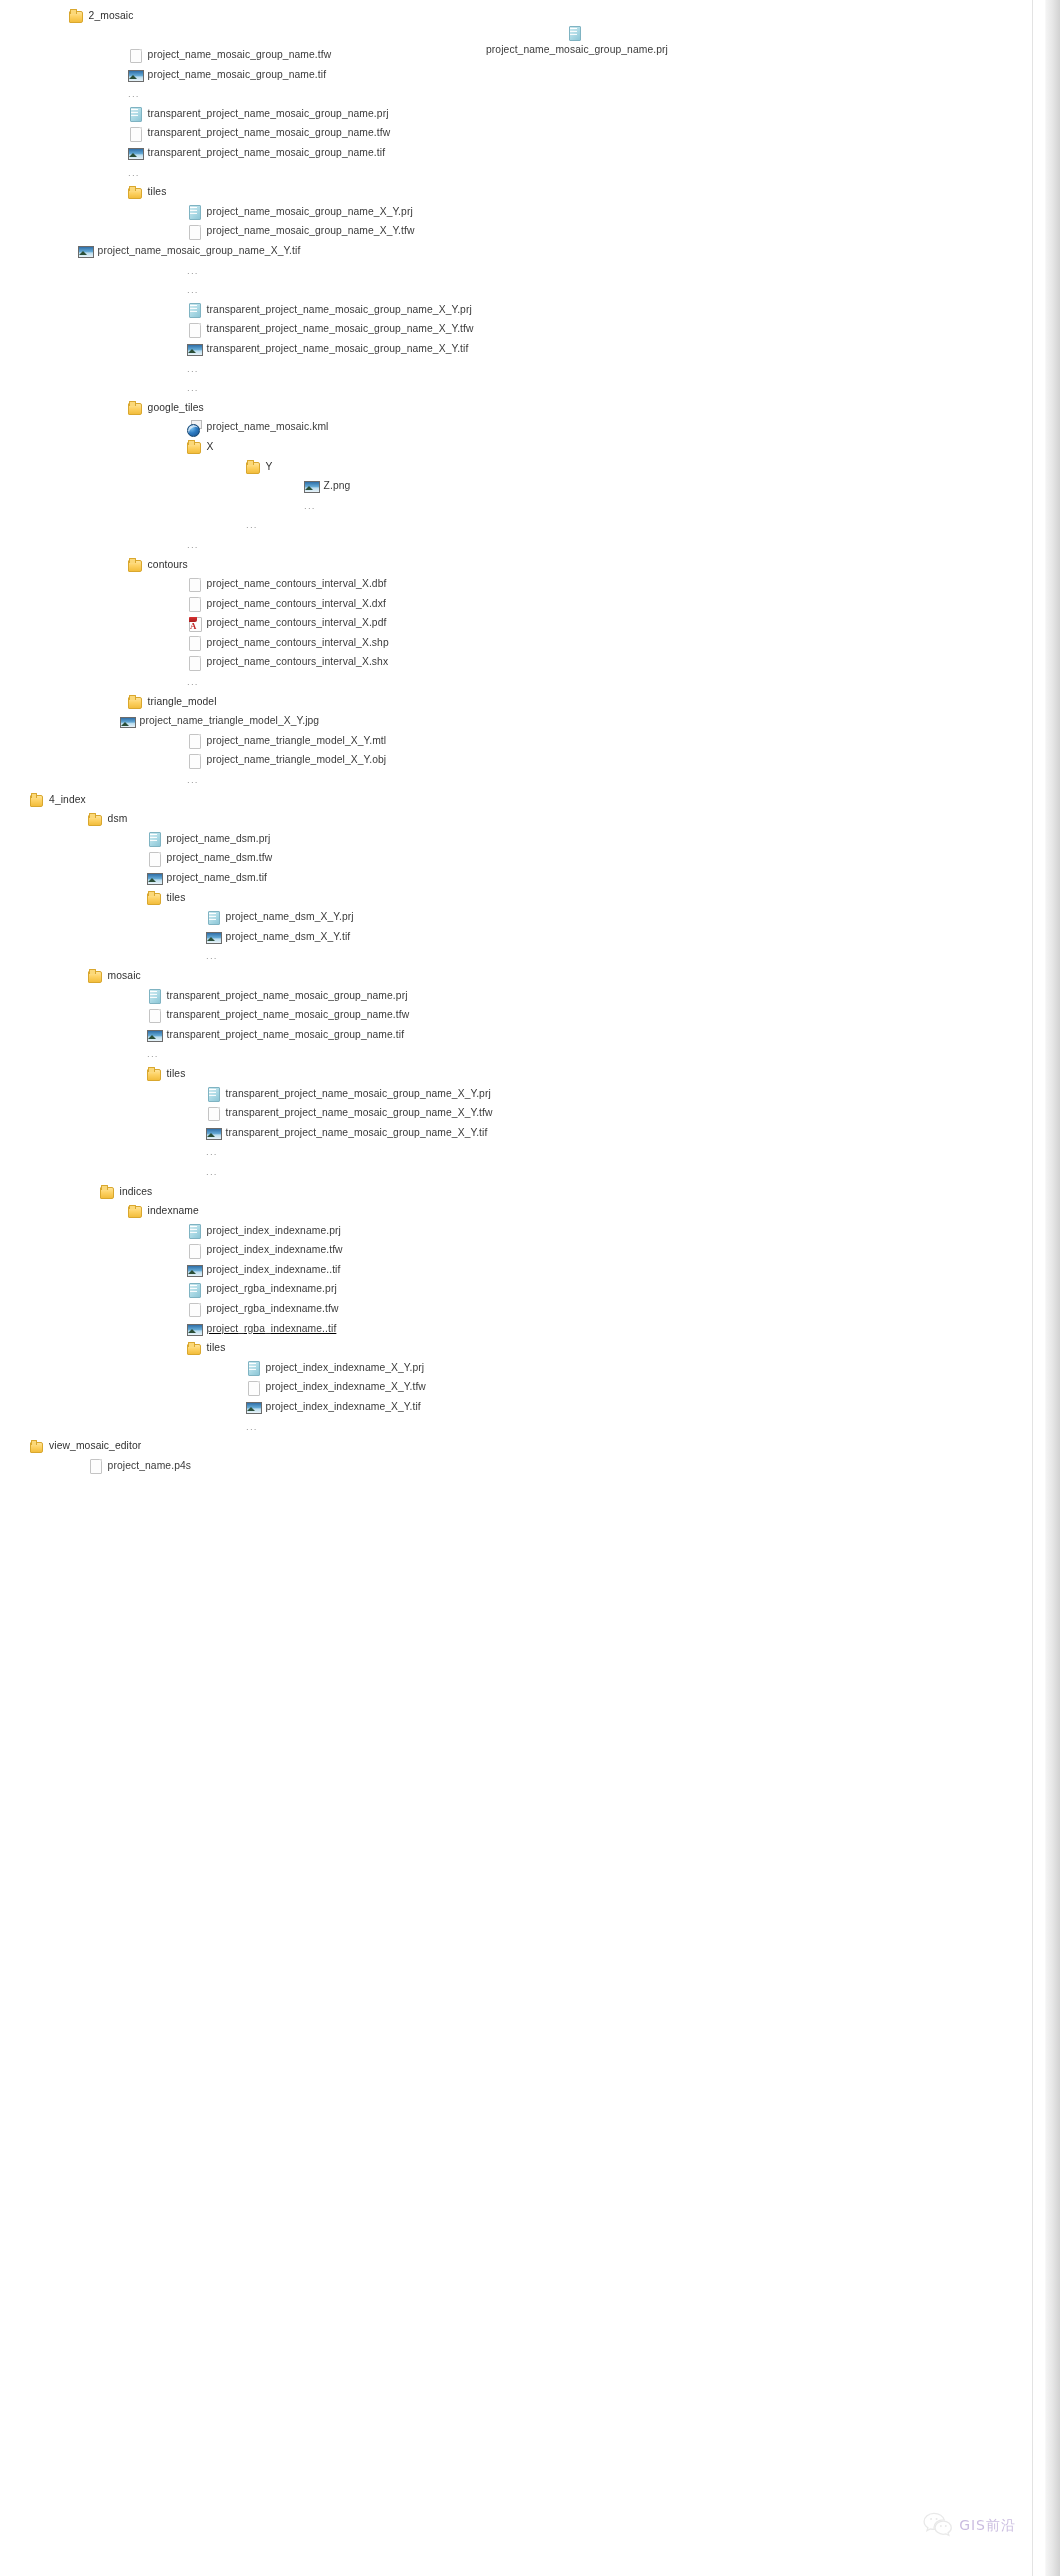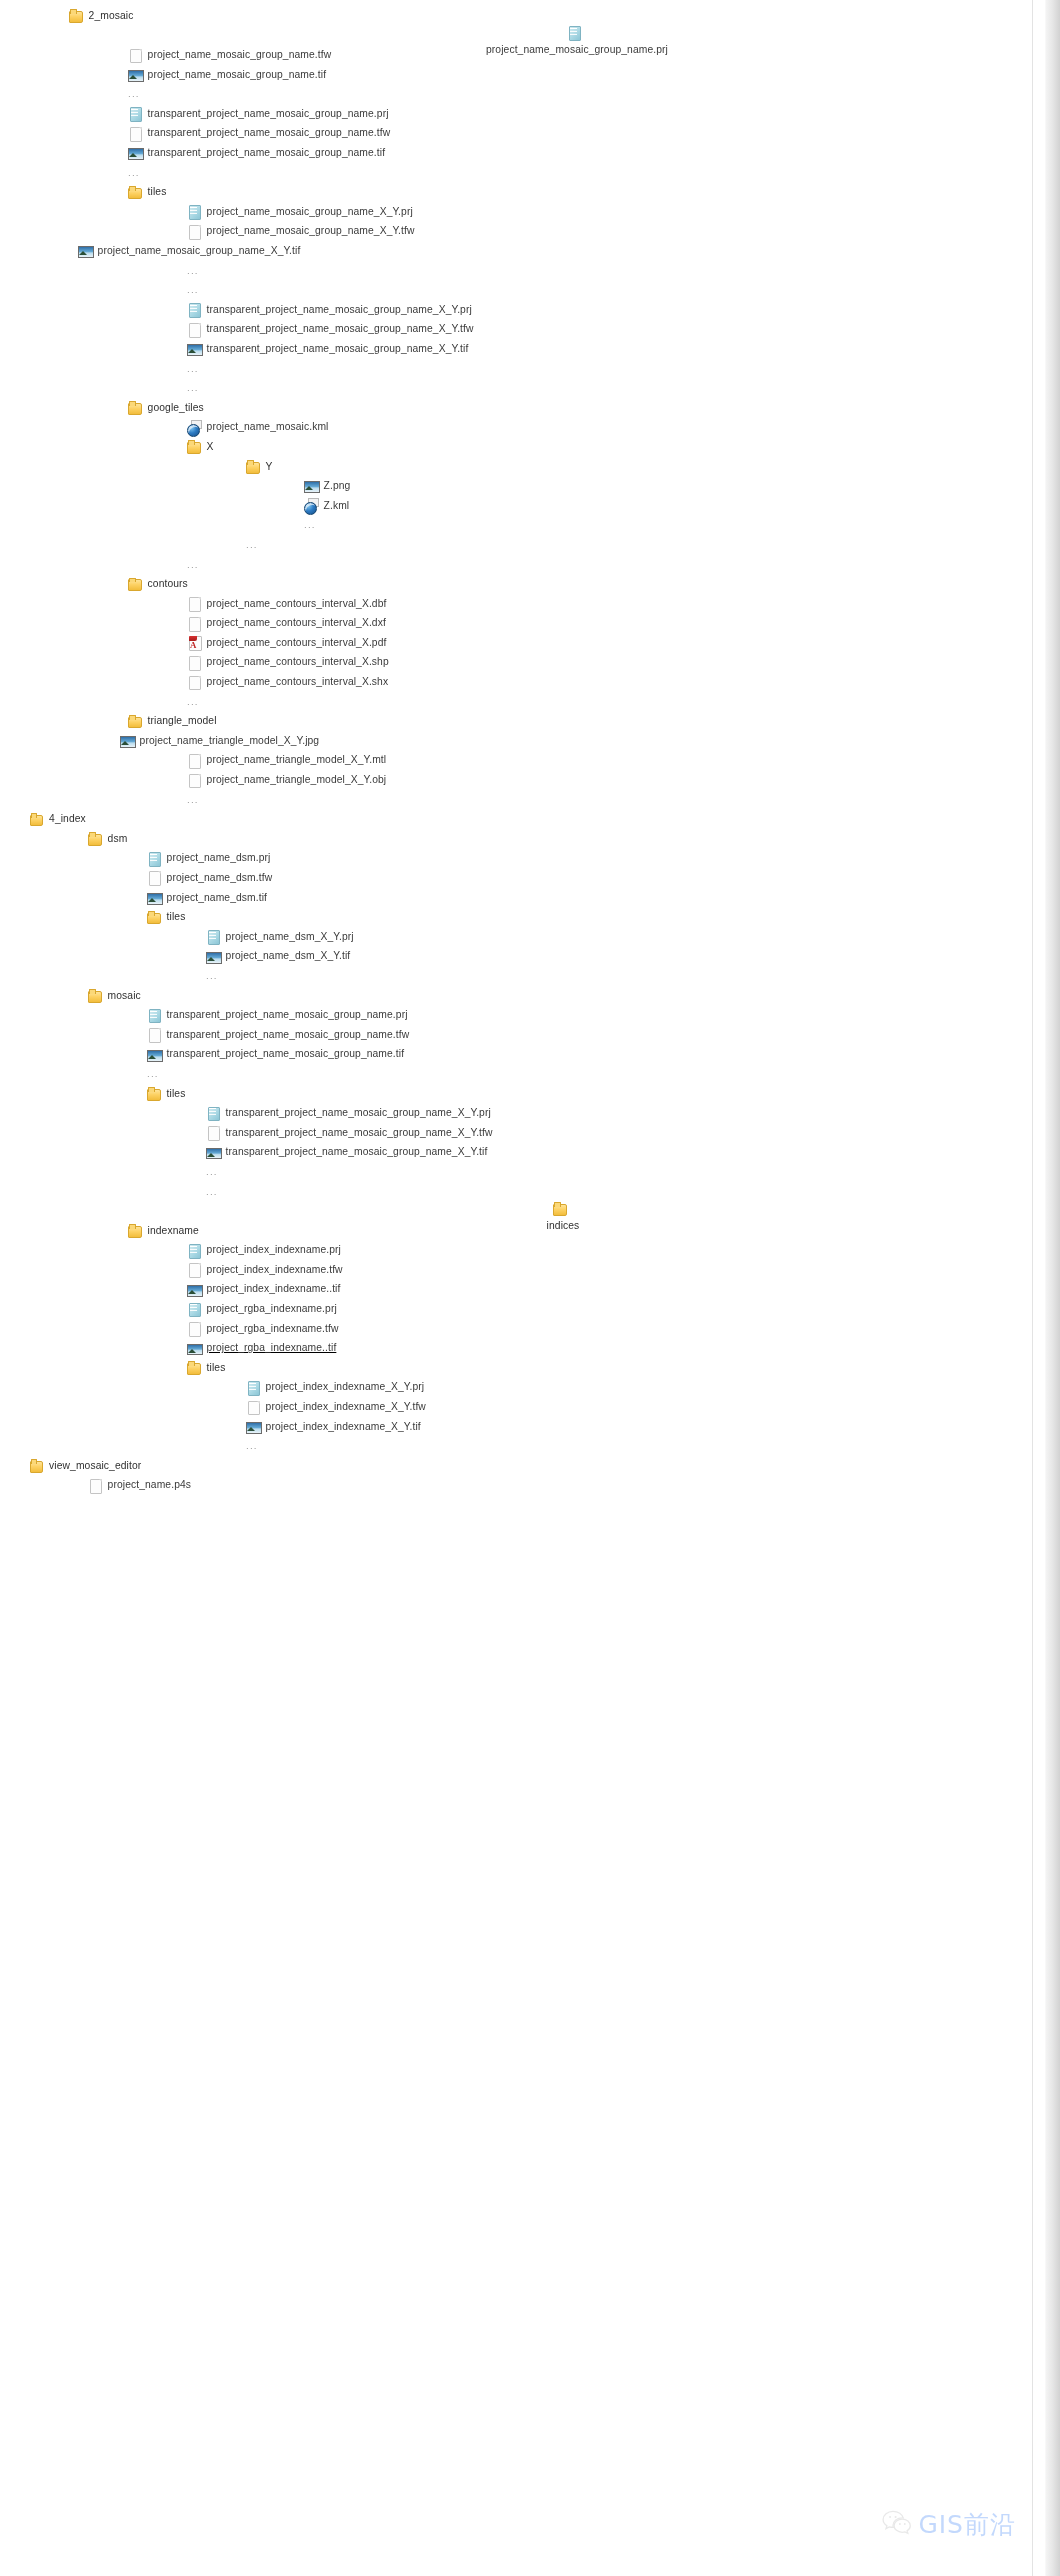--- a/index.html
+++ b/index.html
@@ -145,22 +145,22 @@
     position: absolute;
     right: 45px;
     bottom: 35px;
     display: flex;
     align-items: center;
     gap: 6.9px;
     opacity: .30;
     user-select: none;
   }
   #watermark .wm-text {
-    font-size: 25px;
-    color: #3b82f6;
+    font-size: 14px;
+    color: #4c1d95;
     letter-spacing: 1px;
     font-family: "DejaVu Sans", sans-serif;
   }
 </style>
 </head>
 <body>
 
 <div id="page">
 
   <div id="tree">
@@ -250,24 +250,20 @@
         <span class="ico ic-folder"></span>
         <span class="label">X</span>
       </div>
       <div class="row folder" style="padding-left: 246px;">
         <span class="ico ic-folder"></span>
         <span class="label">Y</span>
       </div>
       <div class="row" style="padding-left: 304px;">
         <span class="ico ic-img"></span>
         <span class="label">Z.png</span>
-      </div>
-      <div class="row" style="padding-left: 304px;">
-        <span class="ico ic-kml"></span>
-        <span class="label">Z.kml</span>
       </div>
       <div class="row" style="padding-left: 304px;">
         <span class="ellipsis">...</span>
       </div>
       <div class="row" style="padding-left: 246px;">
         <span class="ellipsis">...</span>
       </div>
       <div class="row" style="padding-left: 187px;">
         <span class="ellipsis">...</span>
       </div>
@@ -388,21 +384,21 @@
       <div class="row" style="padding-left: 206px;">
         <span class="ico ic-img"></span>
         <span class="label">transparent_project_name_mosaic_group_name_X_Y.tif</span>
       </div>
       <div class="row" style="padding-left: 206px;">
         <span class="ellipsis">...</span>
       </div>
       <div class="row" style="padding-left: 206px;">
         <span class="ellipsis">...</span>
       </div>
-      <div class="row folder" style="padding-left: 100px; flex-direction: column;">
+      <div class="row folder" style="padding-left: 100px;">
         <span class="ico ic-folder"></span>
         <span class="label">indices</span>
       </div>
       <div class="row folder" style="padding-left: 128px;">
         <span class="ico ic-folder"></span>
         <span class="label">indexname</span>
       </div>
       <div class="row" style="padding-left: 187px;">
         <span class="ico ic-prj"></span>
         <span class="label">project_index_indexname.prj</span>

